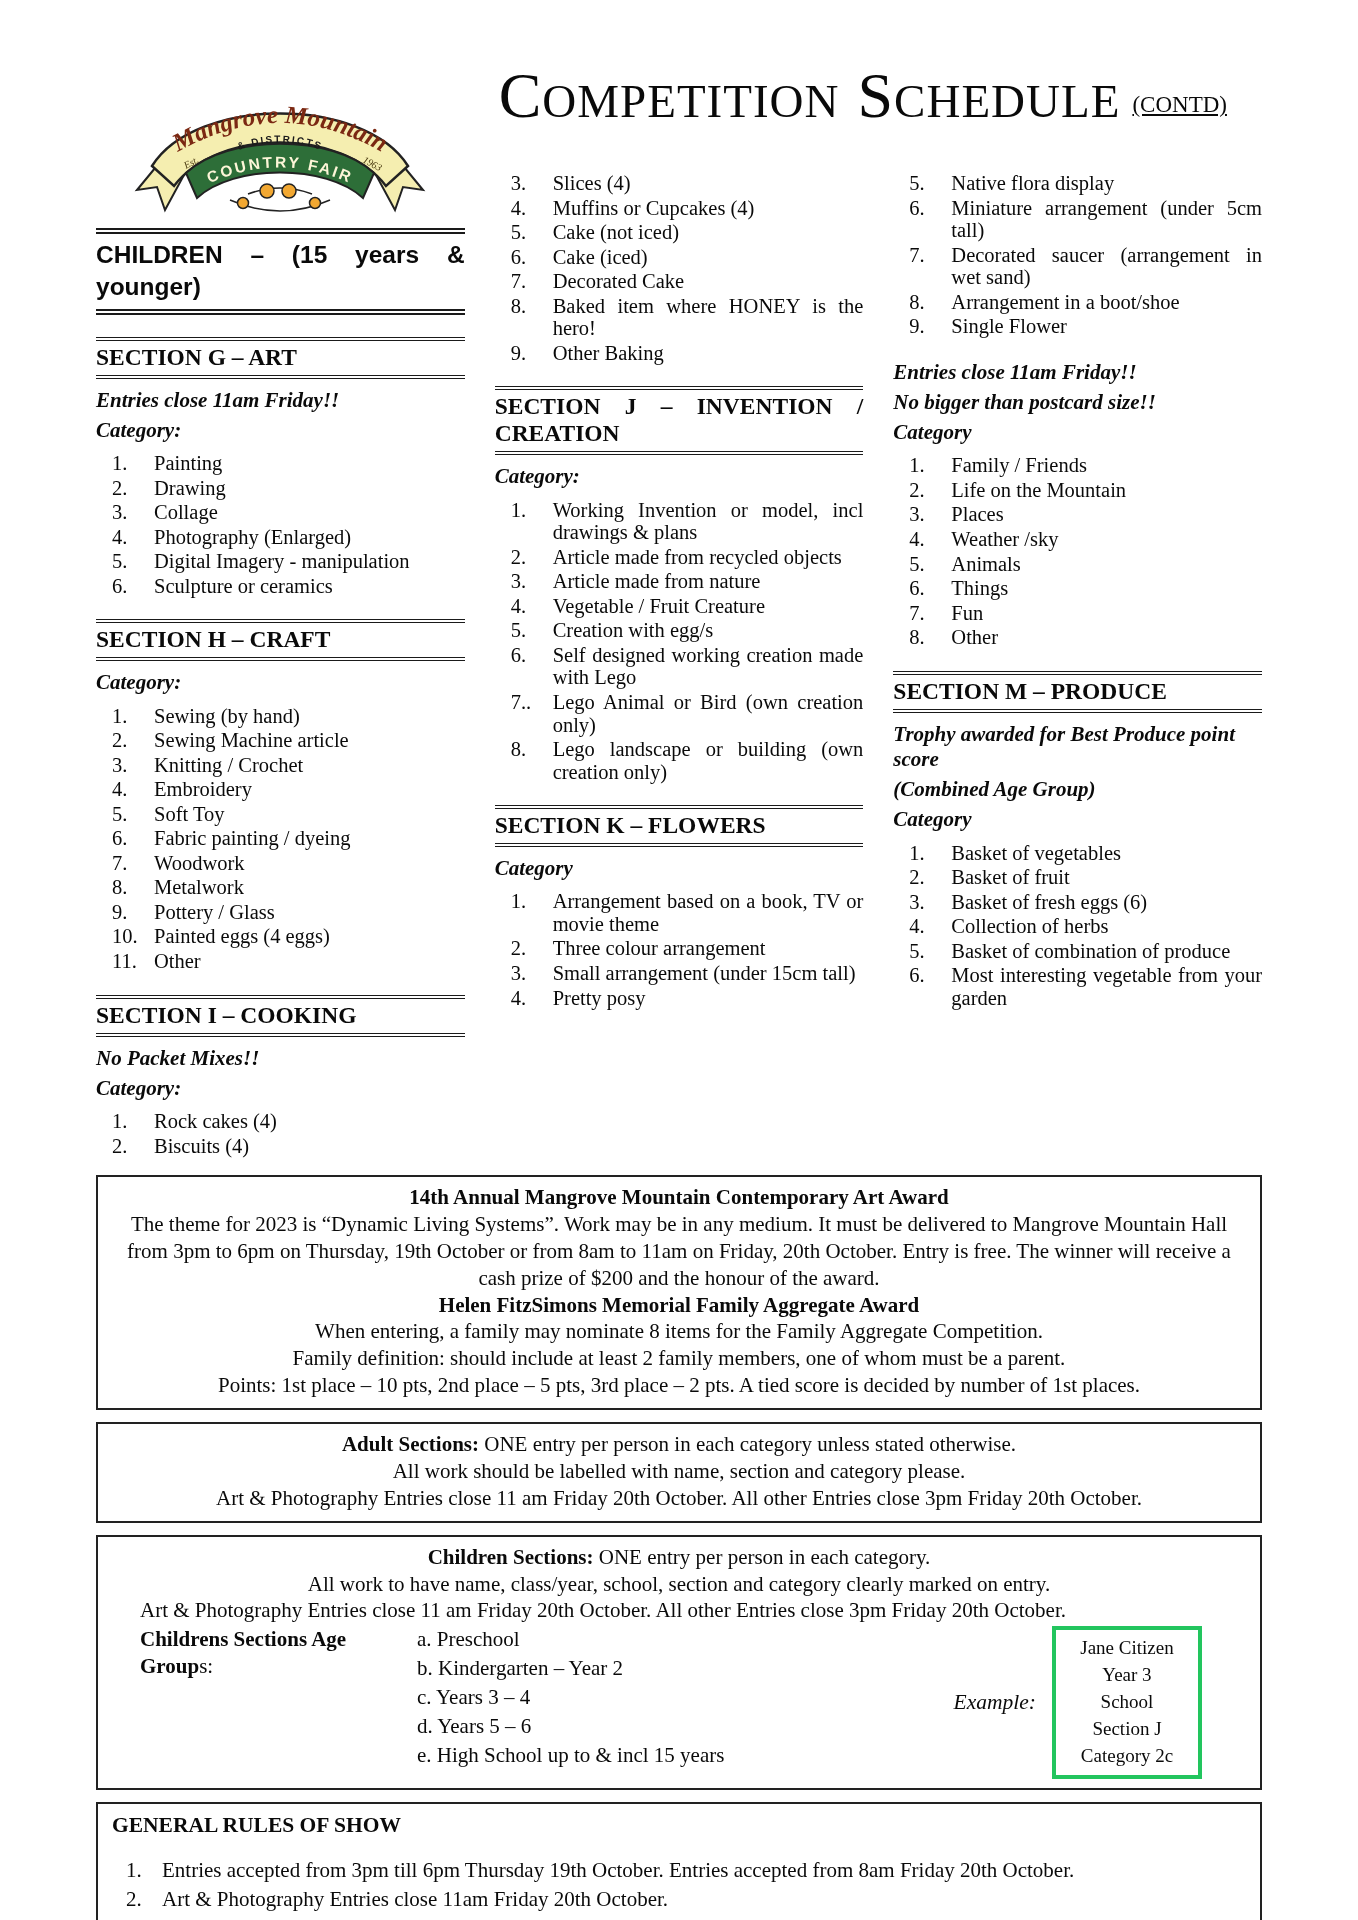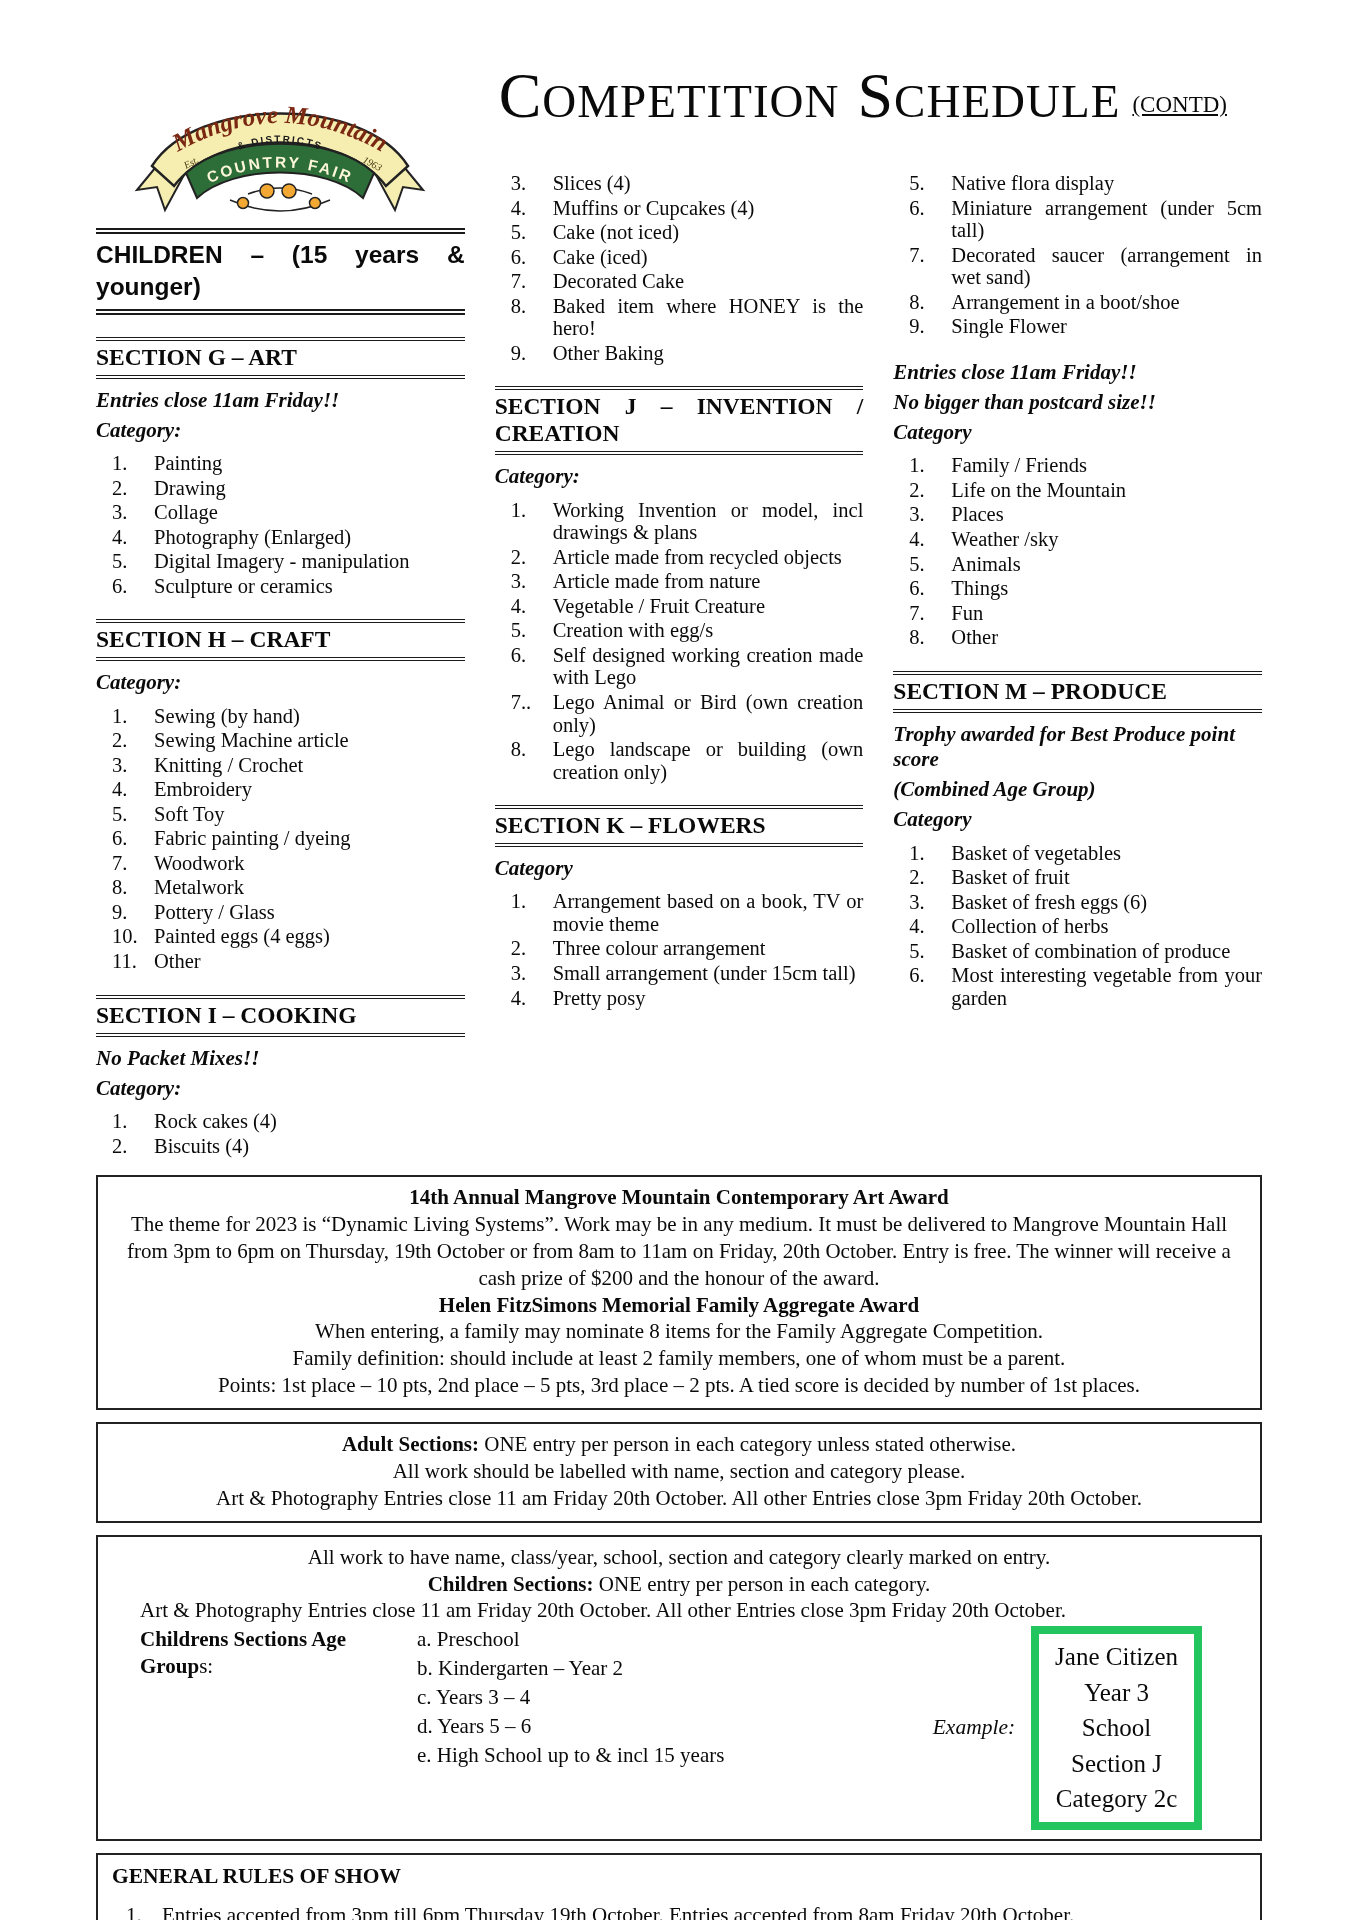--- a/index.html
+++ b/index.html
@@ -60,26 +60,26 @@
   .box p { margin:0;text-align:center; }
   .b { font-weight:bold; }
 
   .children-extra { display:flex; text-align:left; margin-top:2px; }
   .groups-label { flex:0 0 305px; font-size:21px; padding-left:28px; }
   .age-list { flex:1; font-size:21px; line-height:1.28; }
   .age-list div { margin-bottom:2px; }
   .example-wrap { display:flex; align-items:center; gap:16px; padding-right:44px; }
   .example-label { font-style:italic; font-size:21.5px; }
   .example-box {
-    border:8px solid #22c55e; padding:5px 16px; font-size:25px;
+    border:4px solid #22c55e; padding:5px 16px; font-size:19px;
     line-height:1.42; text-align:center; min-width:150px;
   }
 
   .rules { text-align:left; line-height:1.36; padding-bottom:12px; }
-  .rules-title { font-weight:bold; font-size:21.5px; margin-bottom:10px; }
+  .rules-title { font-weight:bold; font-size:21.5px; margin-bottom:16px; }
   .rules-list { list-style:none; margin:0; padding:0; }
   .rules-list li { display:flex; padding-left:14px; }
   .rules-list .n { flex:0 0 36px; }
   .rules-list .t { flex:1; }
 
   
   .logo-arc-text { font-family:"Liberation Serif", serif; font-style:italic; font-weight:bold; fill:#7b2812; font-size:25px; }
   .logo-districts { font-family:"Liberation Sans", sans-serif; font-weight:bold; fill:#1a1a1a; font-size:10px; letter-spacing:2px; }
   .logo-banner { font-family:"Liberation Sans", sans-serif; font-weight:bold; fill:#fdf6d8; font-size:15.5px; letter-spacing:2.5px; }
   .logo-small { font-family:"Liberation Serif", serif; font-style:italic; fill:#4a3a10; font-size:10px; }
@@ -451,22 +451,22 @@
     <p>Points: 1st place – 10 pts, 2nd place – 5 pts, 3rd place – 2 pts. A tied score is decided by number of 1st places.</p>
   </div>
 
   <div class="box">
     <p><span class="b">Adult Sections:</span><span> ONE entry per person in each category unless stated otherwise.</span></p>
     <p>All work should be labelled with name, section and category please.</p>
     <p>Art &amp; Photography Entries close 11 am Friday 20th October. All other Entries close 3pm Friday 20th October.</p>
   </div>
 
   <div class="box">
+    <p><span class="b">Children Sections:</span><span> ONE entry per person in each category.</span></p>
     <p>All work to have name, class/year, school, section and category clearly marked on entry.</p>
-    <p><span class="b">Children Sections:</span><span> ONE entry per person in each category.</span></p>
     <p style="text-align:left; padding-left:28px;">Art &amp; Photography Entries close 11 am Friday 20th October. All other Entries close 3pm Friday 20th October.</p>
     <div class="children-extra">
       <div class="groups-label"><span class="b">Childrens Sections Age Group</span><span>s:</span></div>
       <div class="age-list">
           <div>a. Preschool</div>
           <div>b. Kindergarten – Year 2</div>
           <div>c. Years 3 – 4</div>
           <div>d. Years 5 – 6</div>
           <div>e. High School up to &amp; incl 15 years</div>
         </div>

